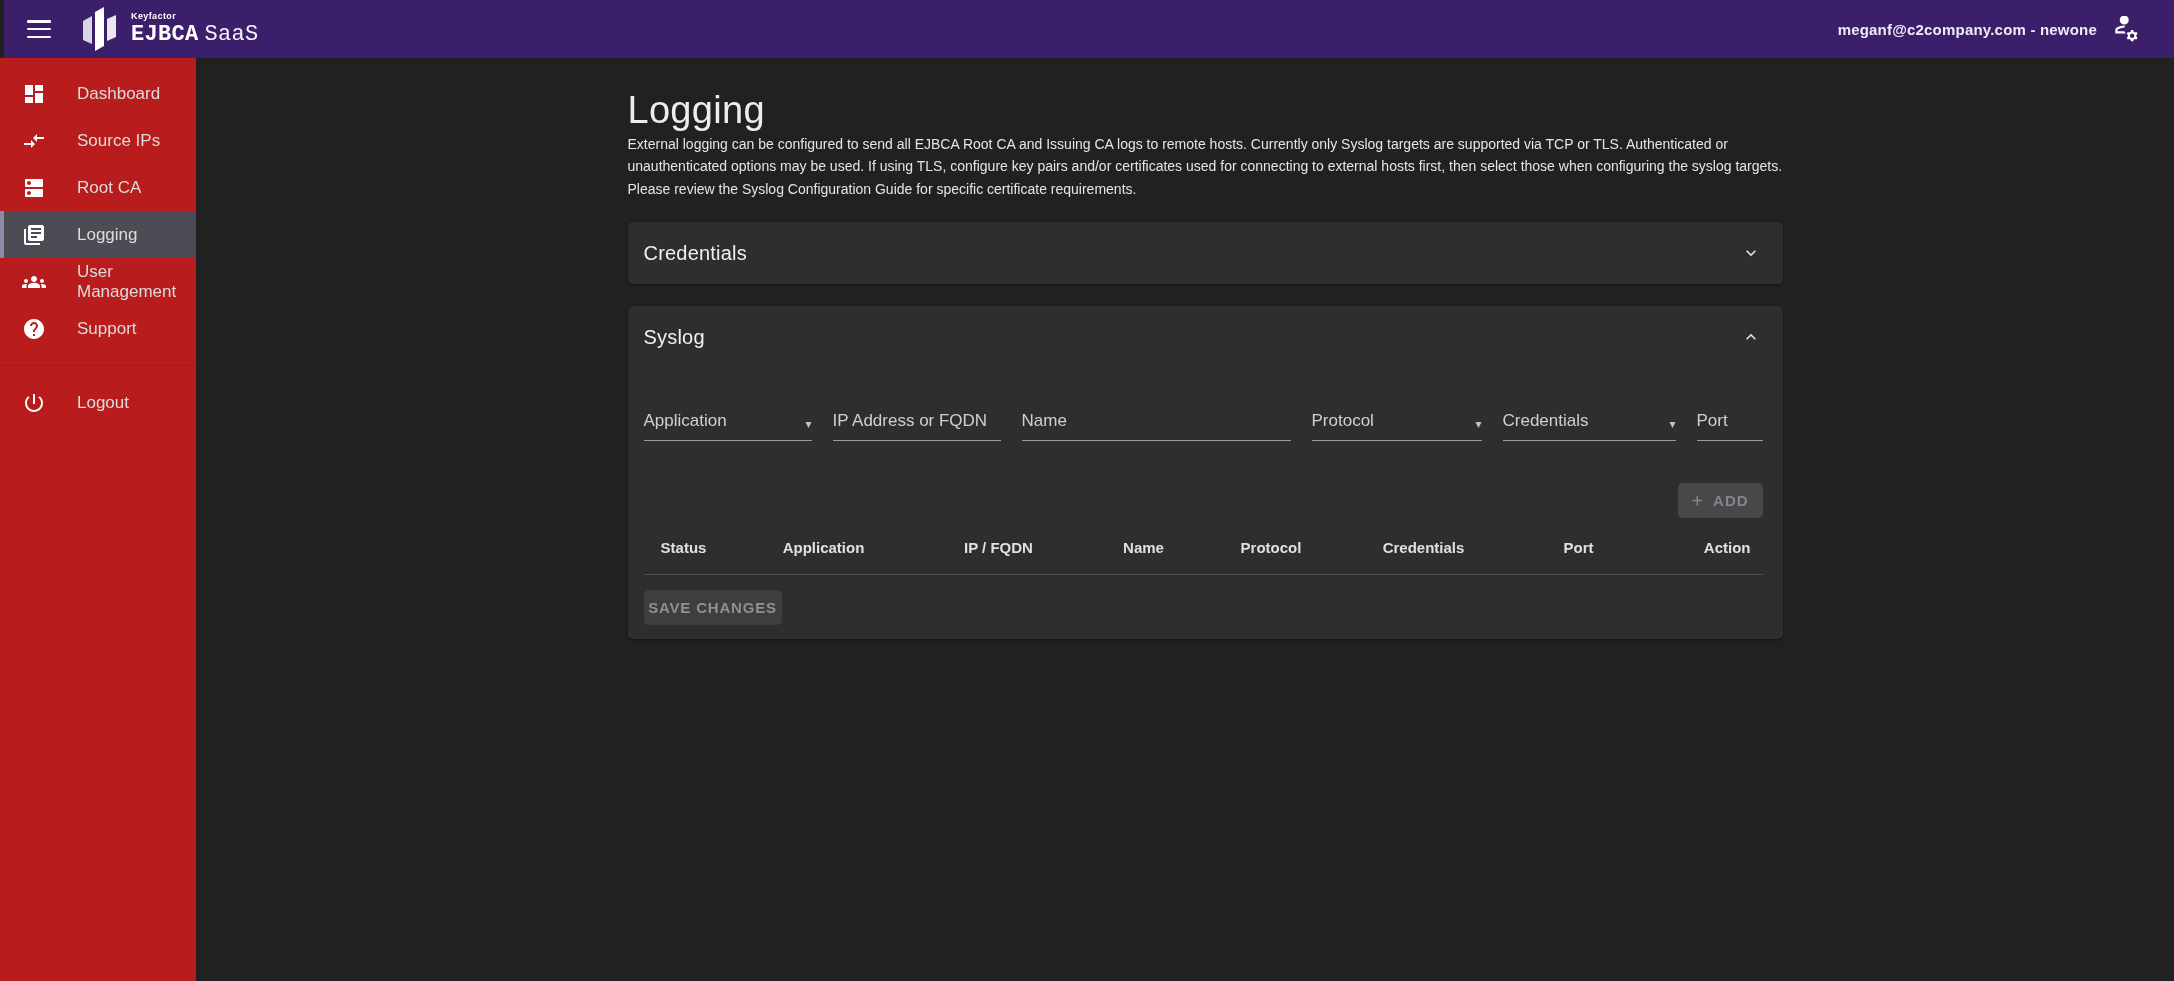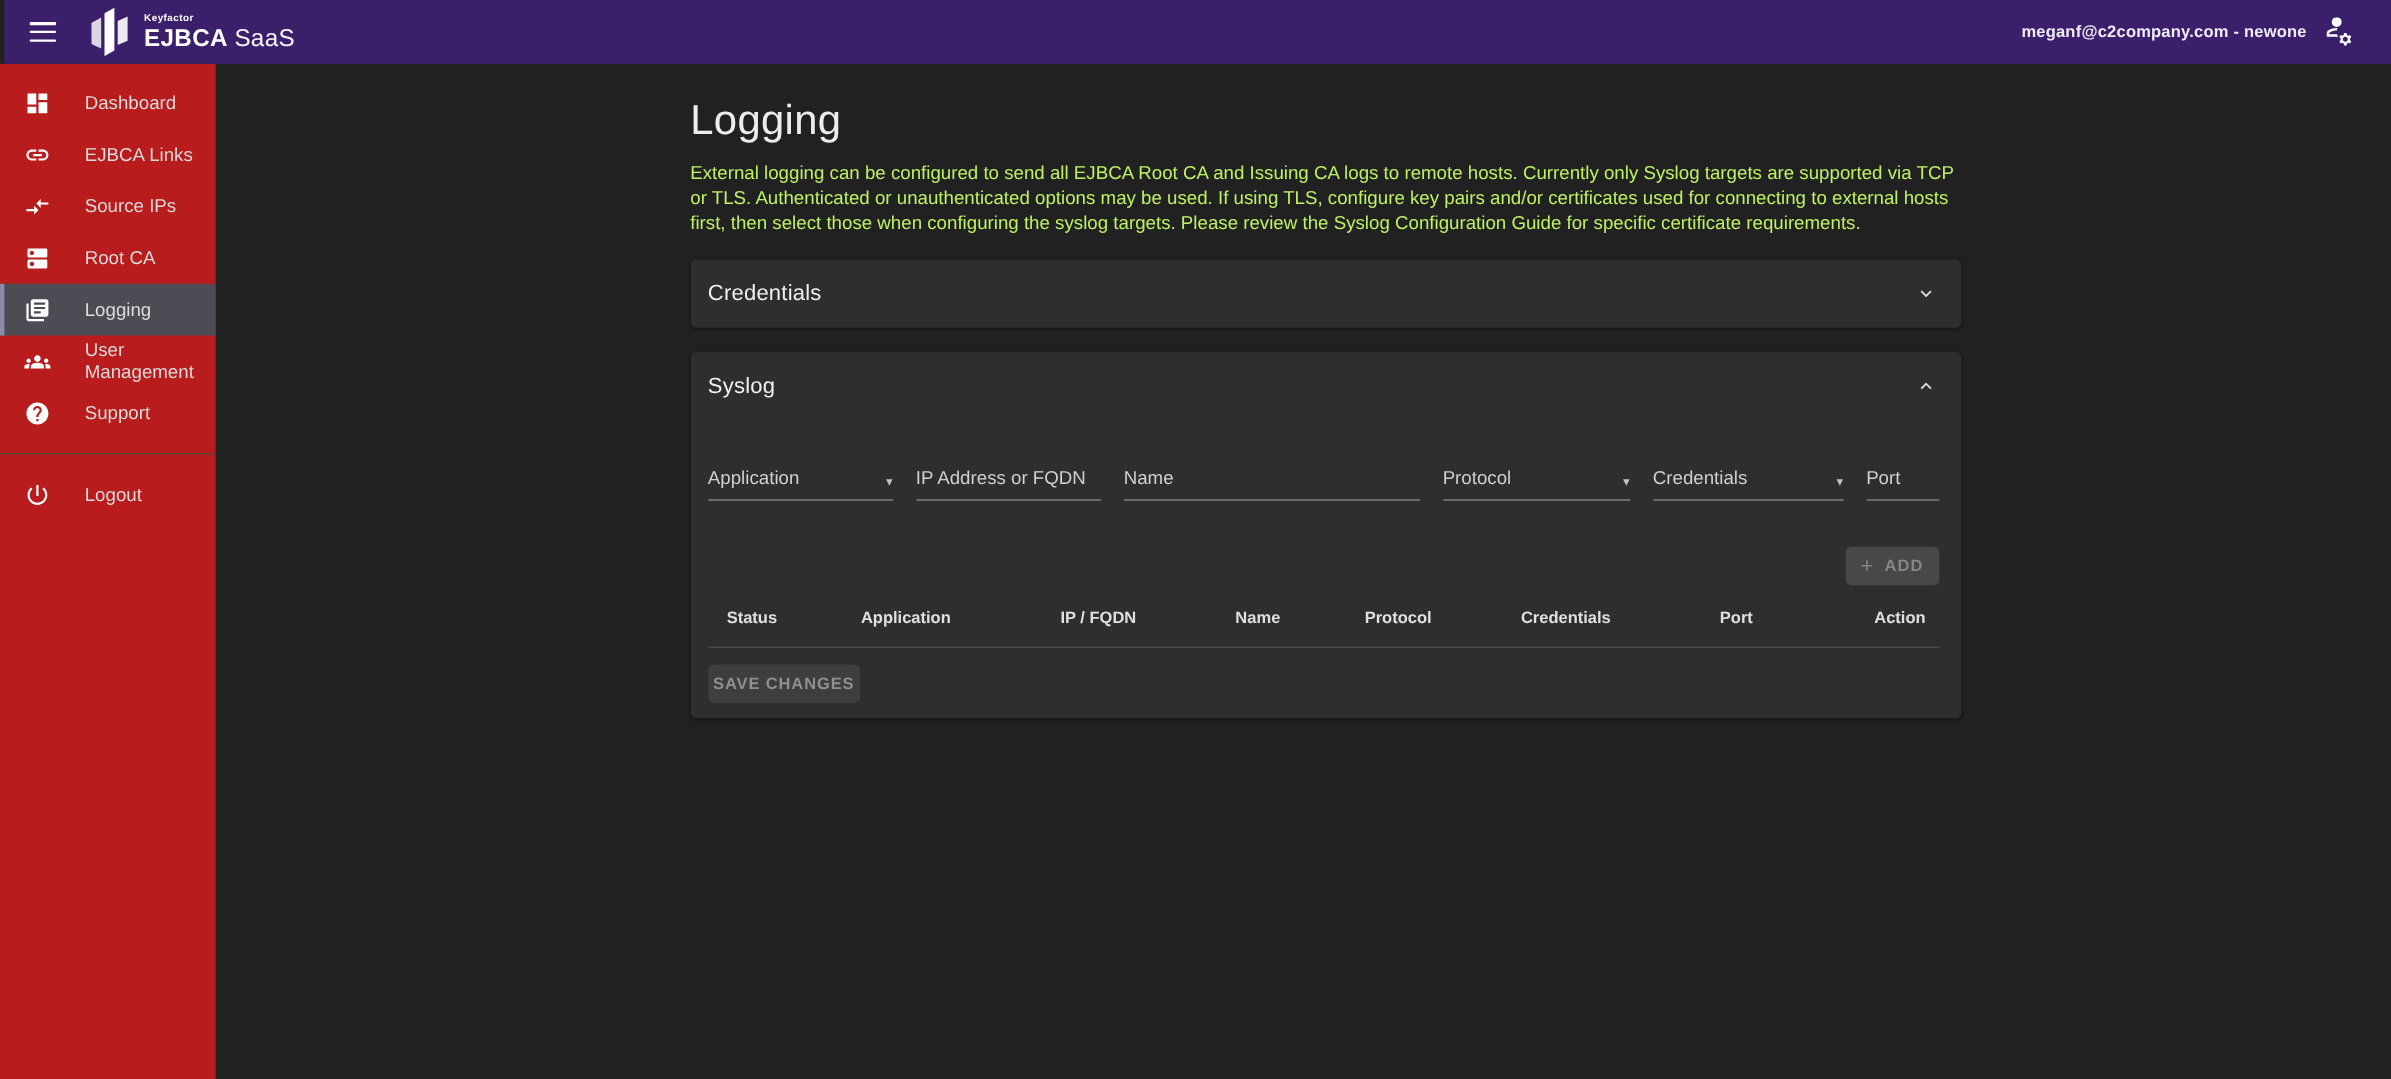--- a/index.html
+++ b/index.html
@@ -19,21 +19,21 @@
     padding:0 38px 0 23px;
     z-index:10;
   }
   .topbar-left { display:flex; align-items:center; }
   .hamburger { width:24px; height:18px; display:flex; flex-direction:column; justify-content:space-between; cursor:pointer; }
   .hamburger span { display:block; height:2.5px; background:#ffffff; border-radius:1px; }
   .logo { display:flex; align-items:center; margin-left:32px; }
   .logo-bars { margin-right:14px; }
   .logo-text { display:flex; flex-direction:column; line-height:1; }
   .logo-keyfactor { font-size:9px; font-weight:700; color:#ffffff; letter-spacing:.4px; margin-bottom:3px; }
-  .logo-product { font-size:22px; color:#ffffff; letter-spacing:.3px; }
+  .logo-product { font-size:22px; color:#ffffff; letter-spacing:.3px;font-family:Liberation Mono, monospace; }
   .logo-product b { font-weight:700; margin-right:6px; }
   .logo-product .suffix { font-weight:400; opacity:.95; }
   .topbar-right { display:flex; align-items:center; }
   .topbar-user { font-size:15px; font-weight:700; color:#efecf7; margin-right:16px; letter-spacing:.2px; }
   .account-icon { cursor:pointer; }
 
   
   .sidebar {
     position:absolute; top:58px; left:0; width:196px; height:923px;
     background:#b91c1c;
@@ -52,21 +52,21 @@
   }
   .sidebar-divider { height:1px; background:#454545; margin:13px 0; }
 
   
   .main {
     position:absolute; top:58px; left:236px; right:0; bottom:0;
     overflow:hidden;
   }
   .content { width:1155px; margin:0 auto; padding-top:31px; }
   .page-title { font-size:38px; font-weight:400; color:#ededed; letter-spacing:.3px; }
-  .page-desc { margin-top:15px; font-size:17px; line-height:22.4px; color:#bef264; }
+  .page-desc { margin-top:1px; font-size:14px; line-height:22.4px; color:#e5e5e5; }
 
   .panel {
     background:#2e2e2e; border-radius:5px; margin-top:22px;
     box-shadow:0 1px 3px rgba(0,0,0,.4);
   }
   .panel-header {
     height:62px; display:flex; align-items:center; justify-content:space-between;
     padding:0 22px 0 16px; cursor:pointer;
   }
   .panel-title { font-size:20px; color:#f0f0f0; letter-spacing:.2px; }
@@ -151,26 +151,20 @@
 
 <nav class="sidebar">
   <div class="nav-item">
     <svg class="nicon" viewBox="0 0 24 24" fill="#ffffff">
         <path d="M3 13h8V3H3v10zm0 8h8v-6H3v6zm10 0h8V11h-8v10zm0-18v6h8V3h-8z"></path>
       </svg>
     <span>Dashboard</span>
   </div>
   <div class="nav-item">
     <svg class="nicon" viewBox="0 0 24 24" fill="#ffffff">
-        <path d="M3.9 12c0-1.71 1.39-3.1 3.1-3.1h4V7H7c-2.76 0-5 2.24-5 5s2.24 5 5 5h4v-1.9H7c-1.71 0-3.1-1.39-3.1-3.1zM8 13h8v-2H8v2zm9-6h-4v1.9h4c1.71 0 3.1 1.39 3.1 3.1s-1.39 3.1-3.1 3.1h-4V17h4c2.76 0 5-2.24 5-5s-2.24-5-5-5z"></path>
-      </svg>
-    <span>EJBCA Links</span>
-  </div>
-  <div class="nav-item">
-    <svg class="nicon" viewBox="0 0 24 24" fill="#ffffff">
         <path d="M9.01 14H2v2h7.01v3L13 15l-3.99-4v3zm5.98-1v-3H22V8h-7.01V5L11 9l3.99 4z"></path>
       </svg>
     <span>Source IPs</span>
   </div>
   <div class="nav-item">
     <svg class="nicon" viewBox="0 0 24 24" fill="#ffffff">
         <path d="M20 13H4c-.55 0-1 .45-1 1v6c0 .55.45 1 1 1h16c.55 0 1-.45 1-1v-6c0-.55-.45-1-1-1zM7 19c-1.1 0-2-.9-2-2s.9-2 2-2 2 .9 2 2-.9 2-2 2zM20 3H4c-.55 0-1 .45-1 1v6c0 .55.45 1 1 1h16c.55 0 1-.45 1-1V4c0-.55-.45-1-1-1zM7 9c-1.1 0-2-.9-2-2s.9-2 2-2 2 .9 2 2-.9 2-2 2z"></path>
       </svg>
     <span>Root CA</span>
   </div>

